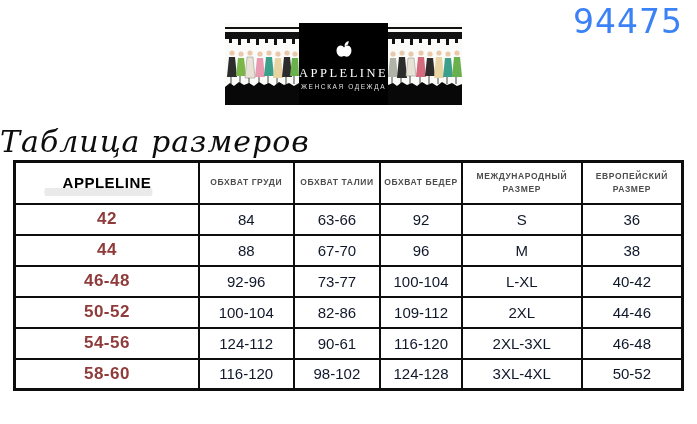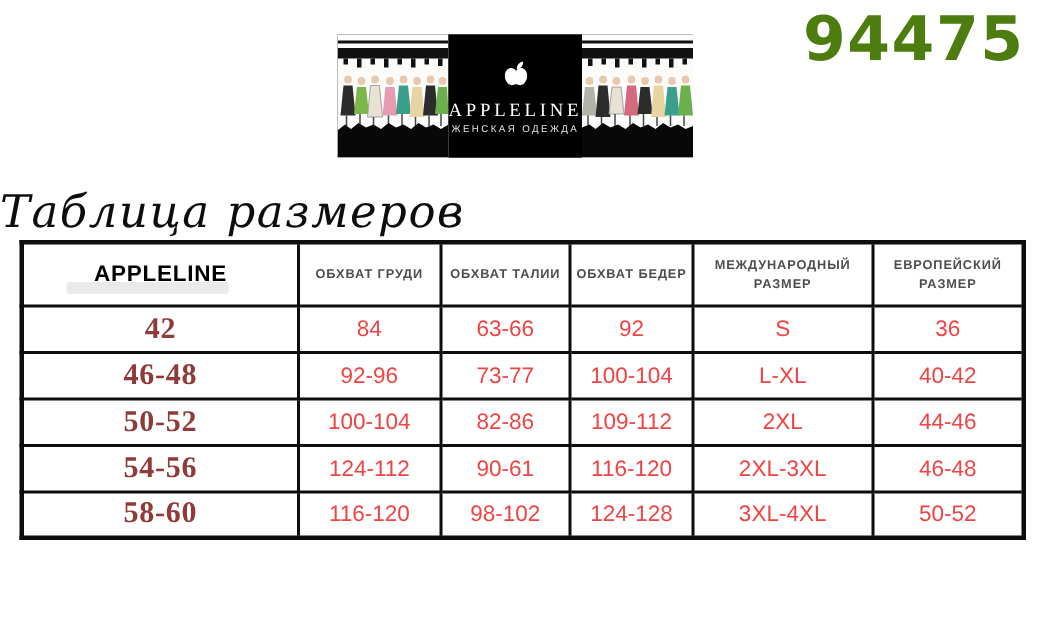--- a/index.html
+++ b/index.html
@@ -1,21 +1,21 @@
 <!DOCTYPE html>
 <html><head>
 <meta charset="utf-8">
 <style>
   html,body{margin:0;padding:0;background:#fff;}
   #page{position:relative;width:697px;height:424px;background:#fff;overflow:hidden;
         font-family:"Liberation Sans",sans-serif;}
 
   
-  #product-id{position:absolute;top:2px;right:14px;font-size:41px;font-weight:700;
-              color:#4d7c0f;font-family:"DejaVu Sans",sans-serif;letter-spacing:1px;}
+  #product-id{position:absolute;top:2px;right:14px;font-size:33px;font-weight:400;
+              color:#3b82f6;font-family:"DejaVu Sans",sans-serif;letter-spacing:1px;}
 
   
   .logo{position:absolute;top:23px;left:225px;width:237px;height:82px;display:flex;
         background:#000;}
   .logo-side{width:74px;height:82px;background:#fbfbf9;flex:0 0 auto;overflow:hidden;}
   .logo-center{flex:1;background:#000;color:#fff;display:flex;flex-direction:column;
                align-items:center;justify-content:center;gap:2px;}
   .brand-name{font-family:"Liberation Serif",serif;font-size:12.5px;letter-spacing:2.5px;
               color:#fff;white-space:nowrap;margin-top:1px;}
   .brand-tagline{font-size:6.5px;letter-spacing:1.6px;color:#e0e0e0;white-space:nowrap;}
@@ -31,23 +31,23 @@
         border:3px solid #0d0d0d;background:#fff;}
   th,td{border:2px solid #0d0d0d;text-align:center;vertical-align:middle;
         padding:0;overflow:hidden;}
   thead tr{height:42px;}
   tbody tr{height:31px;}
   th.brand-col{font-size:15px;font-weight:700;color:#000;letter-spacing:.5px;position:relative;}
   th.brand-col .ghost{position:absolute;left:50%;transform:translateX(-58%);bottom:7px;
         width:108px;height:8px;background:#e3e3e3;border-radius:2px;opacity:.75;}
   th.meas-col{font-size:8.5px;font-weight:700;color:#4d4d4d;letter-spacing:.6px;
         padding:0 3px;line-height:1.5;}
-  td{font-size:15px;color:#ef4444;}
-  td.size-col{font-family:Liberation Serif, serif;font-weight:700;color:#8f3b3b;
-        font-size:20px;letter-spacing:.5px;}
+  td{font-size:15px;color:#0f172a;}
+  td.size-col{font-family:Liberation Sans, sans-serif;font-weight:700;color:#8f3b3b;
+        font-size:17px;letter-spacing:.5px;}
 </style>
 </head>
 <body>
 
 <div id="page">
 
   <div id="product-id">94475</div>
 
   <div class="logo">
     <div class="logo-side">
@@ -178,20 +178,28 @@
       <tbody>
           <tr>
             <td class="size-col">42</td>
             <td class="">84</td>
             <td class="">63-66</td>
             <td class="">92</td>
             <td class="">S</td>
             <td class="">36</td>
           </tr>
           <tr>
+            <td class="size-col">44</td>
+            <td class="">88</td>
+            <td class="">67-70</td>
+            <td class="">96</td>
+            <td class="">M</td>
+            <td class="">38</td>
+          </tr>
+          <tr>
             <td class="size-col">46-48</td>
             <td class="">92-96</td>
             <td class="">73-77</td>
             <td class="">100-104</td>
             <td class="">L-XL</td>
             <td class="">40-42</td>
           </tr>
           <tr>
             <td class="size-col">50-52</td>
             <td class="">100-104</td>

